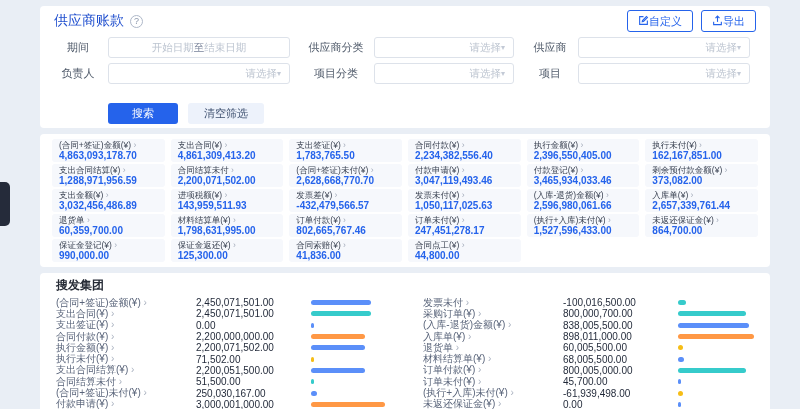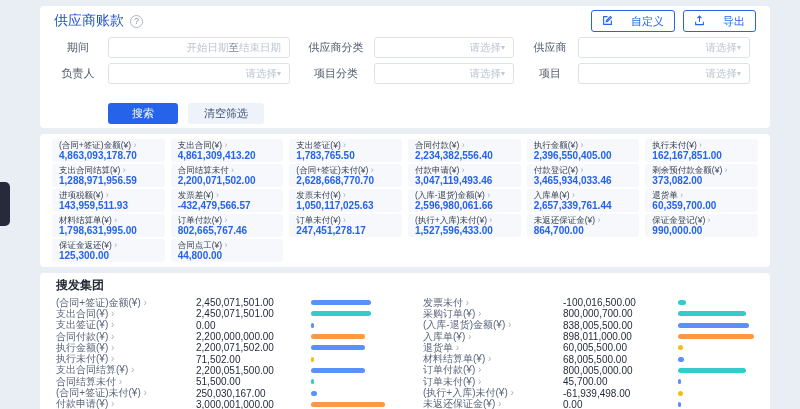--- a/index.html
+++ b/index.html
@@ -7,30 +7,30 @@
   body{background:#e9eef5;font-family:"Liberation Sans","DejaVu Sans",sans-serif;position:relative;font-size:11px;color:#3c4353}
   .drawer-handle{position:absolute;left:0;top:182px;width:10px;height:44px;background:#252b3a;border-radius:0 5px 5px 0;cursor:pointer;z-index:5}
   .content{margin:6px 30px 0 40px}
   .panel{background:#fff;border-radius:4px}
   
   .panel-top{padding:4px 14px 4px}
   .hdr{display:flex;align-items:center;height:22px}
   .title{font-size:14px;font-weight:normal;color:#2150cf}
   .help{width:13px;height:13px;border-radius:50%;border:1px solid #aeb8c9;color:#8b97ab;font-size:9px;line-height:11px;text-align:center;margin-left:6px;cursor:pointer}
   .hdr-btns{margin-left:auto;display:flex;gap:8px}
-  .btn-outline{display:flex;align-items:center;gap:18px;height:22px;padding:0 10px;border:1px solid #2563eb;border-radius:3px;background:#fff;color:#2563eb;font-size:11px;cursor:pointer}
+  .btn-outline{display:flex;align-items:center;gap:0;height:22px;padding:0 10px;border:1px solid #2563eb;border-radius:3px;background:#fff;color:#2563eb;font-size:11px;cursor:pointer}
   .filters{margin-top:4px}
   .f-row{display:flex;align-items:center;margin-top:5px}
   .f-group{display:flex;align-items:center}
   .f-group + .f-group{margin-left:14px}
   .f-label{font-size:11px;color:#4e5969;text-align:center;margin-right:6px;white-space:nowrap}
   .w1{width:48px}.w2{width:64px}.w3{width:44px}
   .f-input{height:21px;border:1px solid #dde2ea;border-radius:3px;display:flex;align-items:center;padding:0 8px;font-size:10.5px;background:#fff;cursor:pointer}
   .ph{color:#bcc4d0}
-  .date{width:182px;justify-content:flex-end}
+  .date{width:182px;justify-content:center}
   .to{color:#79839a}
   .sel{justify-content:flex-end}
   .sel-a{width:140px}.sel-b{width:172px}.sel-1{width:182px}
   .chev-d{color:#c3cad6;font-size:8px}
   .btn-row{margin-top:19px;margin-left:54px;display:flex}
   .btn-primary{height:21px;padding:0 24px;background:#2563eb;color:#fff;border:none;border-radius:3px;font-size:11px;cursor:pointer}
   .btn-ghost{height:21px;padding:0 16px;background:#edf2fb;color:#3d4f6e;border:none;border-radius:3px;font-size:11px;margin-left:10px;cursor:pointer}
   
   .panel-metrics{margin-top:6px;padding:5px 12px}
   .m-grid{display:grid;grid-template-columns:repeat(6,1fr);gap:2px 6px}
@@ -179,20 +179,24 @@
         </div>
         <div class="tile">
           <div class="lb">付款登记(¥) <span class="chev-r">›</span></div>
           <div class="val">3,465,934,033.46</div>
         </div>
         <div class="tile">
           <div class="lb">剩余预付款金额(¥) <span class="chev-r">›</span></div>
           <div class="val">373,082.00</div>
         </div>
         <div class="tile">
+          <div class="lb">支出金额(¥) <span class="chev-r">›</span></div>
+          <div class="val">3,032,456,486.89</div>
+        </div>
+        <div class="tile">
           <div class="lb">进项税额(¥) <span class="chev-r">›</span></div>
           <div class="val">143,959,511.93</div>
         </div>
         <div class="tile">
           <div class="lb">发票差(¥) <span class="chev-r">›</span></div>
           <div class="val">-432,479,566.57</div>
         </div>
         <div class="tile">
           <div class="lb">发票未付(¥) <span class="chev-r">›</span></div>
           <div class="val">1,050,117,025.63</div>
@@ -229,20 +233,24 @@
           <div class="lb">未返还保证金(¥) <span class="chev-r">›</span></div>
           <div class="val">864,700.00</div>
         </div>
         <div class="tile">
           <div class="lb">保证金登记(¥) <span class="chev-r">›</span></div>
           <div class="val">990,000.00</div>
         </div>
         <div class="tile">
           <div class="lb">保证金返还(¥) <span class="chev-r">›</span></div>
           <div class="val">125,300.00</div>
+        </div>
+        <div class="tile">
+          <div class="lb">合同索赔(¥) <span class="chev-r">›</span></div>
+          <div class="val">41,836.00</div>
         </div>
         <div class="tile">
           <div class="lb">合同点工(¥) <span class="chev-r">›</span></div>
           <div class="val">44,800.00</div>
         </div>
       </div>
   </div>
 
   <div class="panel panel-group">
     <div class="g-title">搜发集团</div>

